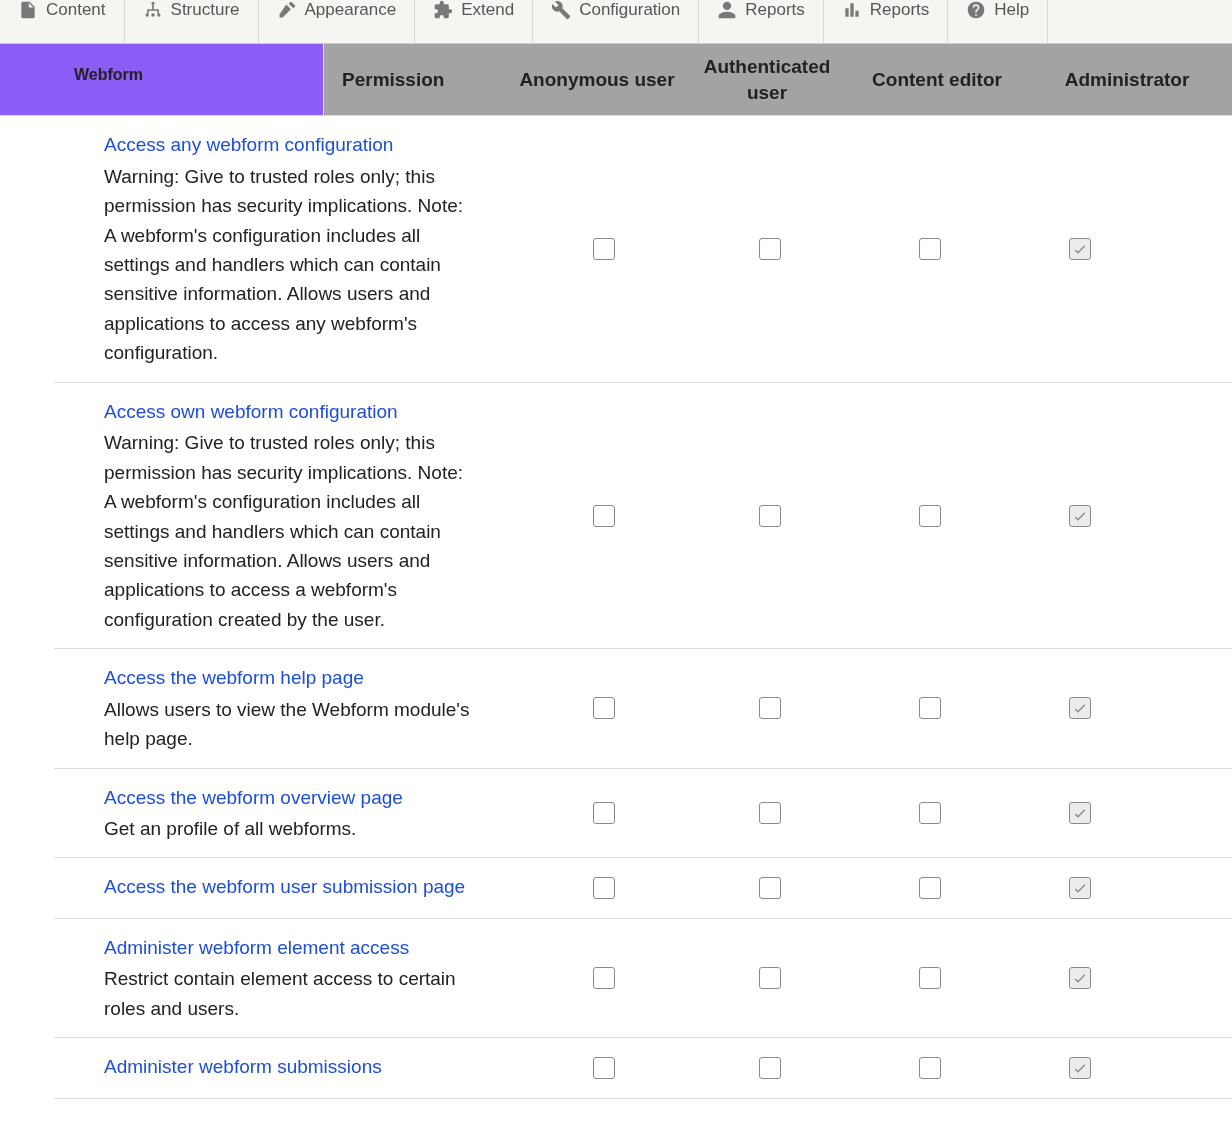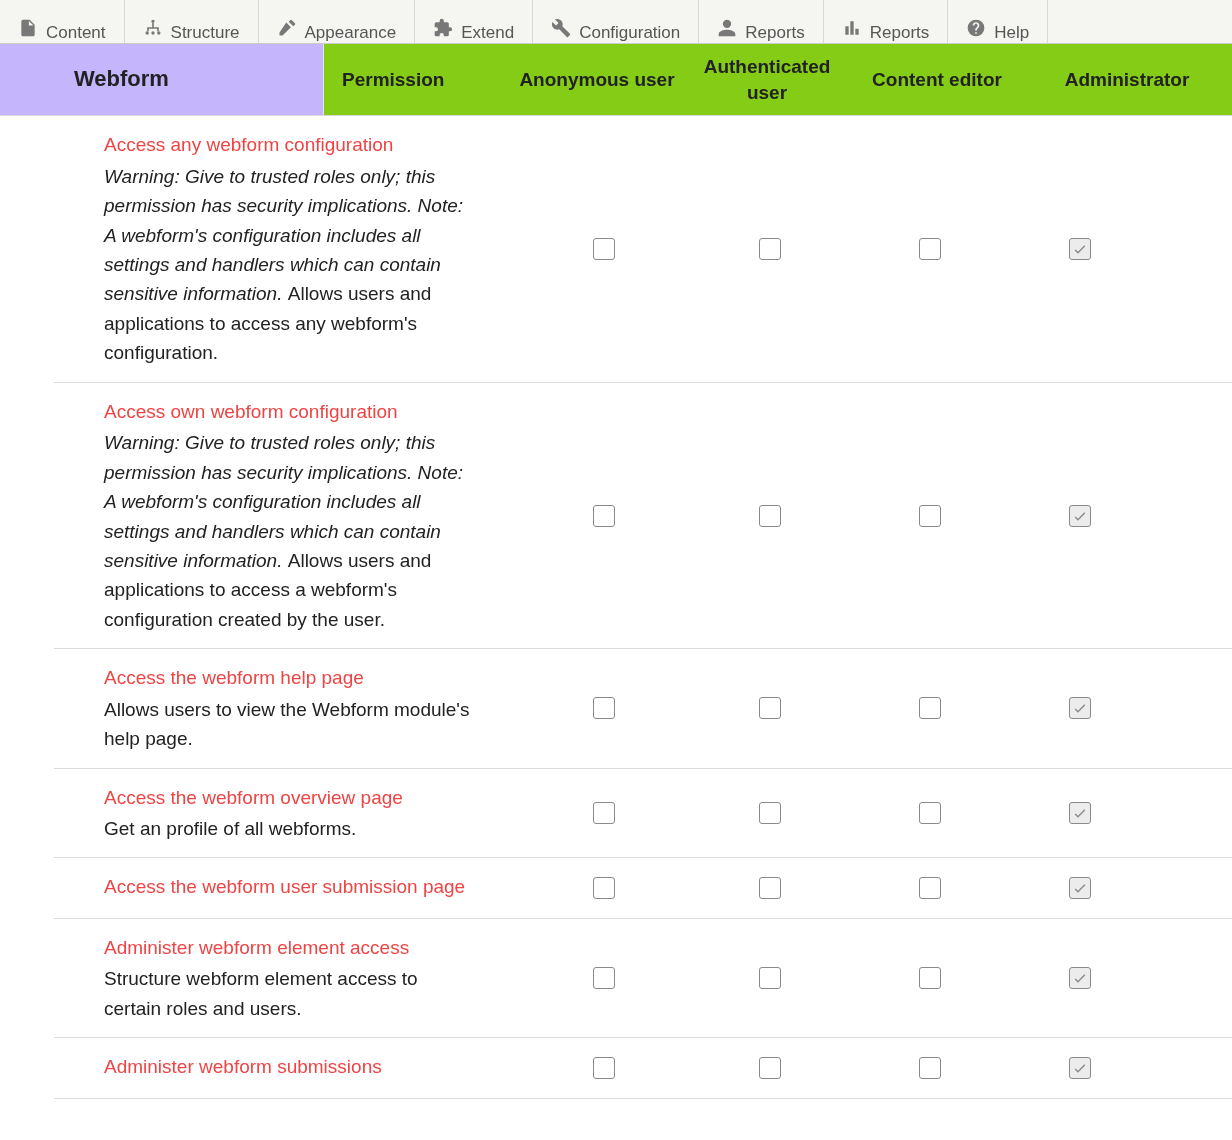--- a/index.html
+++ b/index.html
@@ -1,31 +1,31 @@
 <!DOCTYPE html>
 <html><head>
 <meta charset="utf-8">
 <style>
 *{box-sizing:border-box;margin:0;padding:0}
 body{font-family:-apple-system,BlinkMacSystemFont,"Segoe UI",Helvetica,Arial,sans-serif;font-size:18px;color:#222;background:#fff;width:1232px;overflow-x:hidden}
 .toolbar{display:flex;background:#f5f5f2;border-bottom:1px solid #ccc;height:44px}
-.toolbar-item{display:flex;align-items:flex-end;gap:8px;padding:0 18px;border-right:1px solid #d8d8d4;color:#565656;font-size:17px;cursor:pointer}
+.toolbar-item{display:flex;align-items:flex-start;gap:8px;padding:0 18px;border-right:1px solid #d8d8d4;color:#565656;font-size:17px;cursor:pointer}
 .toolbar-item svg{width:20px;height:20px;fill:#787878}
 .sticky-row{display:flex;border-bottom:1px solid #d8d8d4}
-.section-tab{width:352px;padding:22px 74px;font-size:22px;font-weight:700;color:#222;border-right:1px solid #e5e5e5;background:#c4b5fd}
-.head-cells{flex:1;display:flex;background:#84cc16}
+.section-tab{width:352px;padding:22px 74px;font-size:16px;font-weight:700;color:#222;border-right:1px solid #e5e5e5;background:#8b5cf6}
+.head-cells{flex:1;display:flex;background:#a3a3a3}
 .head-cell{flex:1;display:flex;align-items:center;justify-content:center;text-align:center;font-weight:700;font-size:19px;color:#222;padding:10px 6px;line-height:1.35}
 .head-cell.perm{flex:0 0 188px;justify-content:flex-start;padding-left:18px}
 .head-cell.role{flex:0 0 170px}
 .head-cell.role.admin{flex:0 0 210px}
 .table{margin-left:54px}
 .row{display:flex;border-bottom:1px solid #dcdcdc;padding:14px 0}
 .perm-cell{flex:0 0 470px;padding:0 50px 0 50px;line-height:1.55;font-size:19px}
-.perm-title{color:#ef4444;margin-bottom:2px}
-.perm-warn{font-style:italic;color:#222}
+.perm-title{color:#1d4ed8;margin-bottom:2px}
+.perm-warn{color:#222}
 .perm-desc{color:#222}
 .chk-cell{display:flex;align-items:center;justify-content:center}
 .chk-cell.c1{flex:0 0 160px}
 .chk-cell.c2{flex:0 0 172px}
 .chk-cell.c3{flex:0 0 148px}
 .chk-cell.c4{flex:0 0 152px}
 .chk{width:22px;height:22px;border:1.5px solid #8a8a8a;border-radius:3px;background:#fff;display:flex;align-items:center;justify-content:center;cursor:pointer}
 .chk.disabled{background:#ececec;cursor:default}
 .chk svg{width:16px;height:16px;fill:#8a8a8a;display:none}
 .chk.checked svg{display:block}
@@ -201,21 +201,21 @@
         <div class="chk checked disabled">
           <svg viewBox="0 0 24 24">
             <path d="M9 16.2l-3.5-3.5L4 14.2 9 19l11-11-1.5-1.5z"></path>
           </svg>
         </div>
       </div>
     </div>
     <div class="row">
       <div class="perm-cell">
         <div class="perm-title">Administer webform element access</div>
-        <div><span class="perm-desc">Structure webform element access to certain roles and users.</span></div>
+        <div><span class="perm-desc">Restrict contain element access to certain roles and users.</span></div>
       </div>
       <div class="chk-cell c1">
         <div class="chk"></div>
       </div>
       <div class="chk-cell c2">
         <div class="chk"></div>
       </div>
       <div class="chk-cell c3">
         <div class="chk"></div>
       </div>

